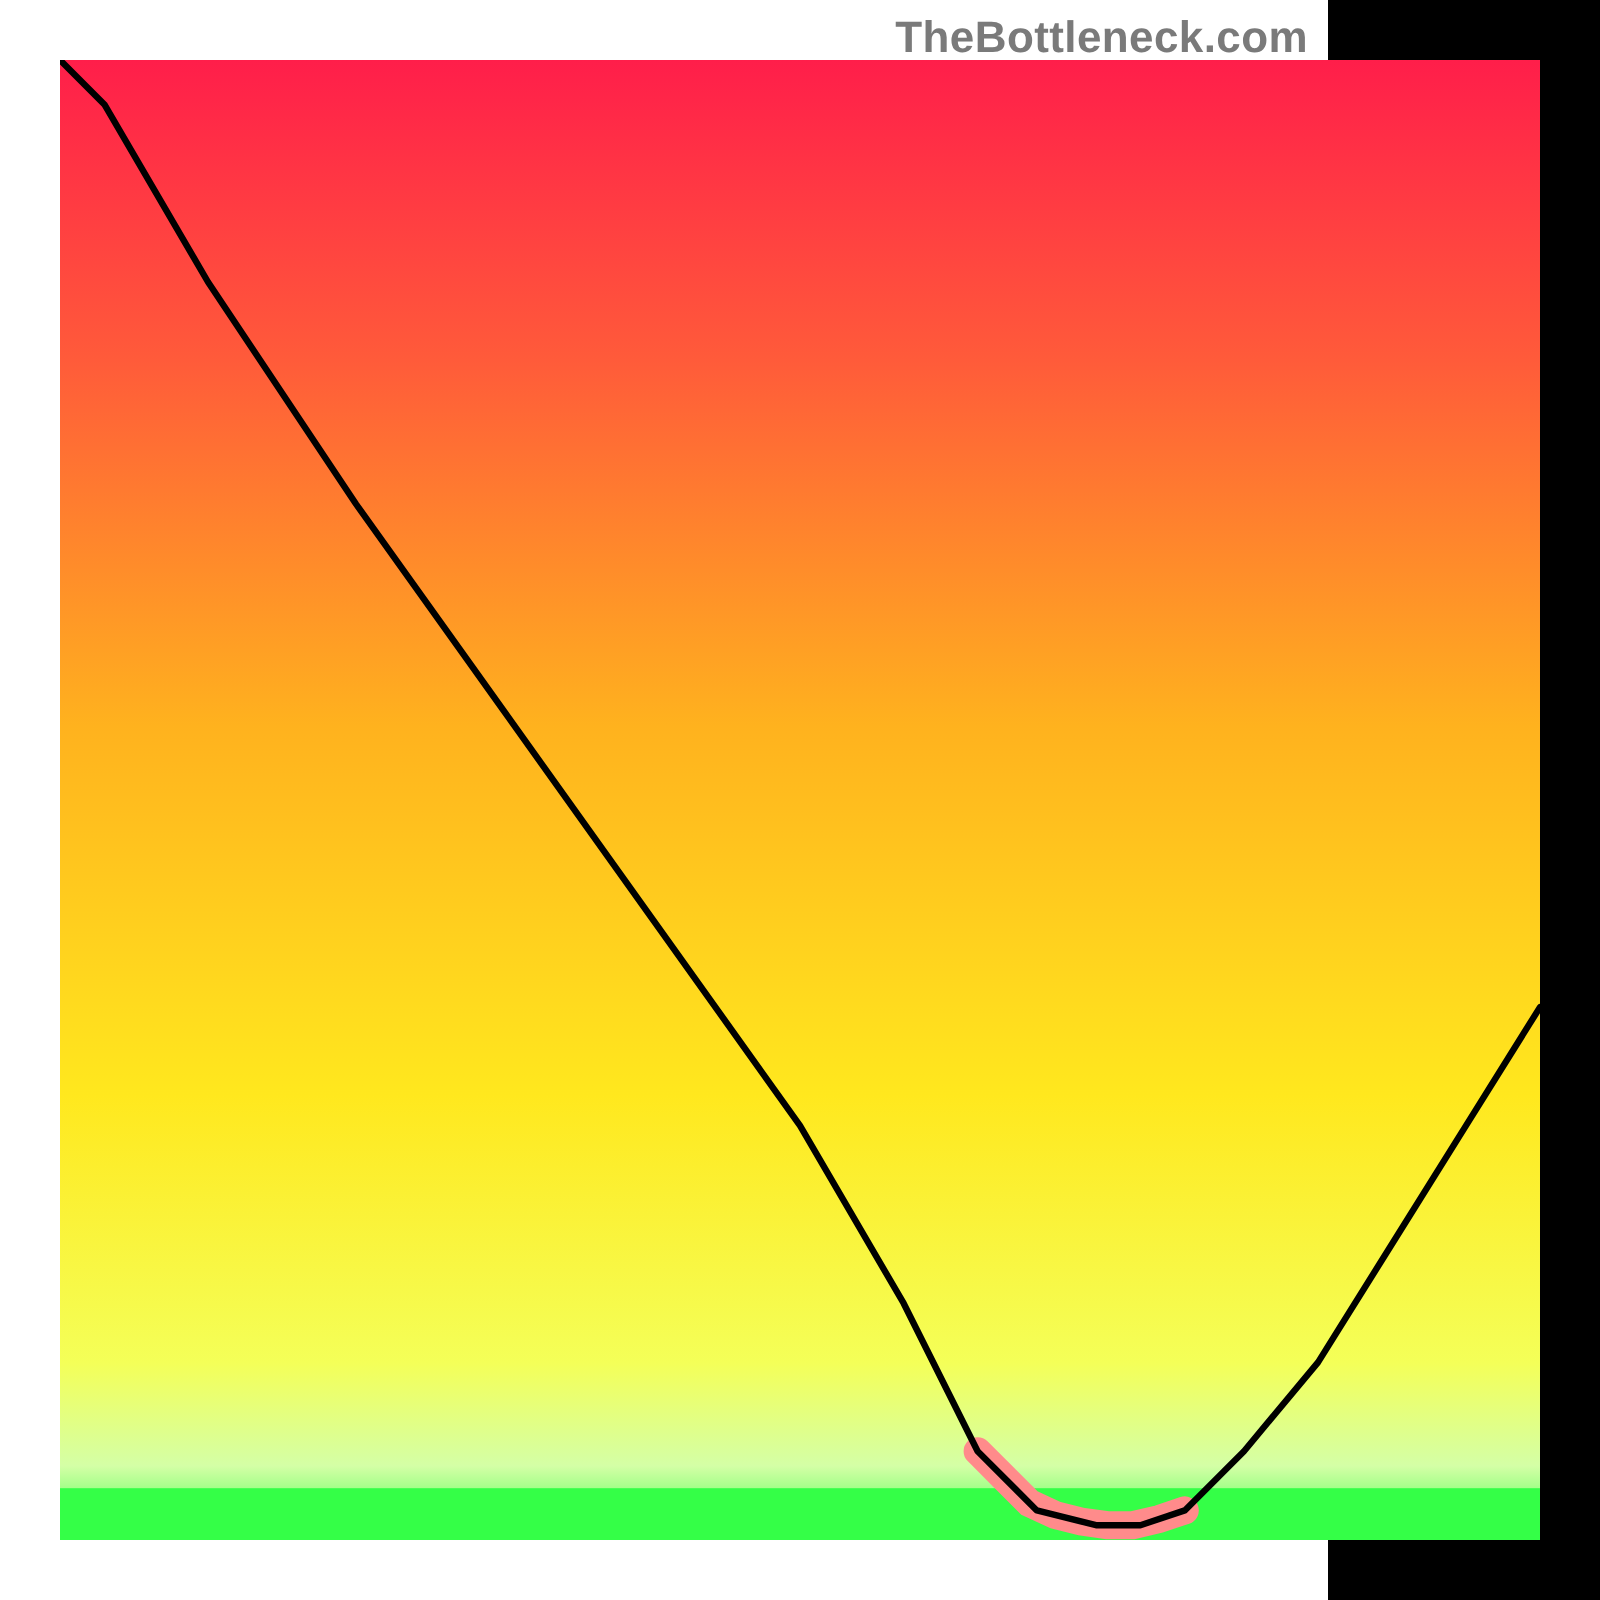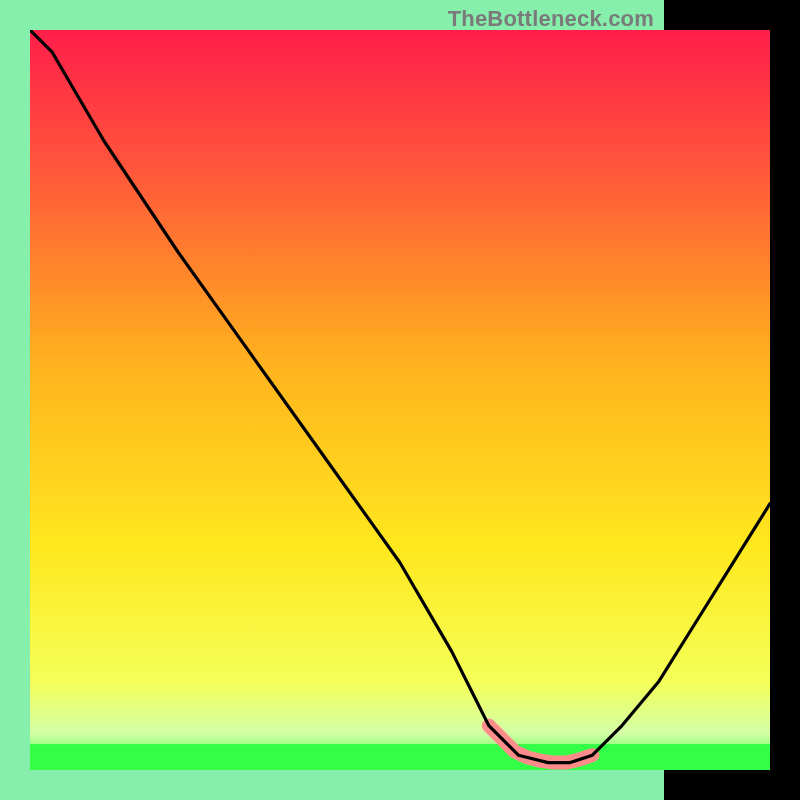--- a/index.html
+++ b/index.html
@@ -7,21 +7,21 @@
     padding: 0;
     width: 800px;
     height: 800px;
     background: #000;
     overflow: hidden;
   }
   .stage {
     position: relative;
     width: 664px;
     height: 800px;
-    background: #86efac;
+    background: #ffffff;
   }
   .plot {
     position: absolute;
     left: 30px;
     top: 30px;
     width: 740px;
     height: 740px;
   }
   .watermark {
     position: absolute;

